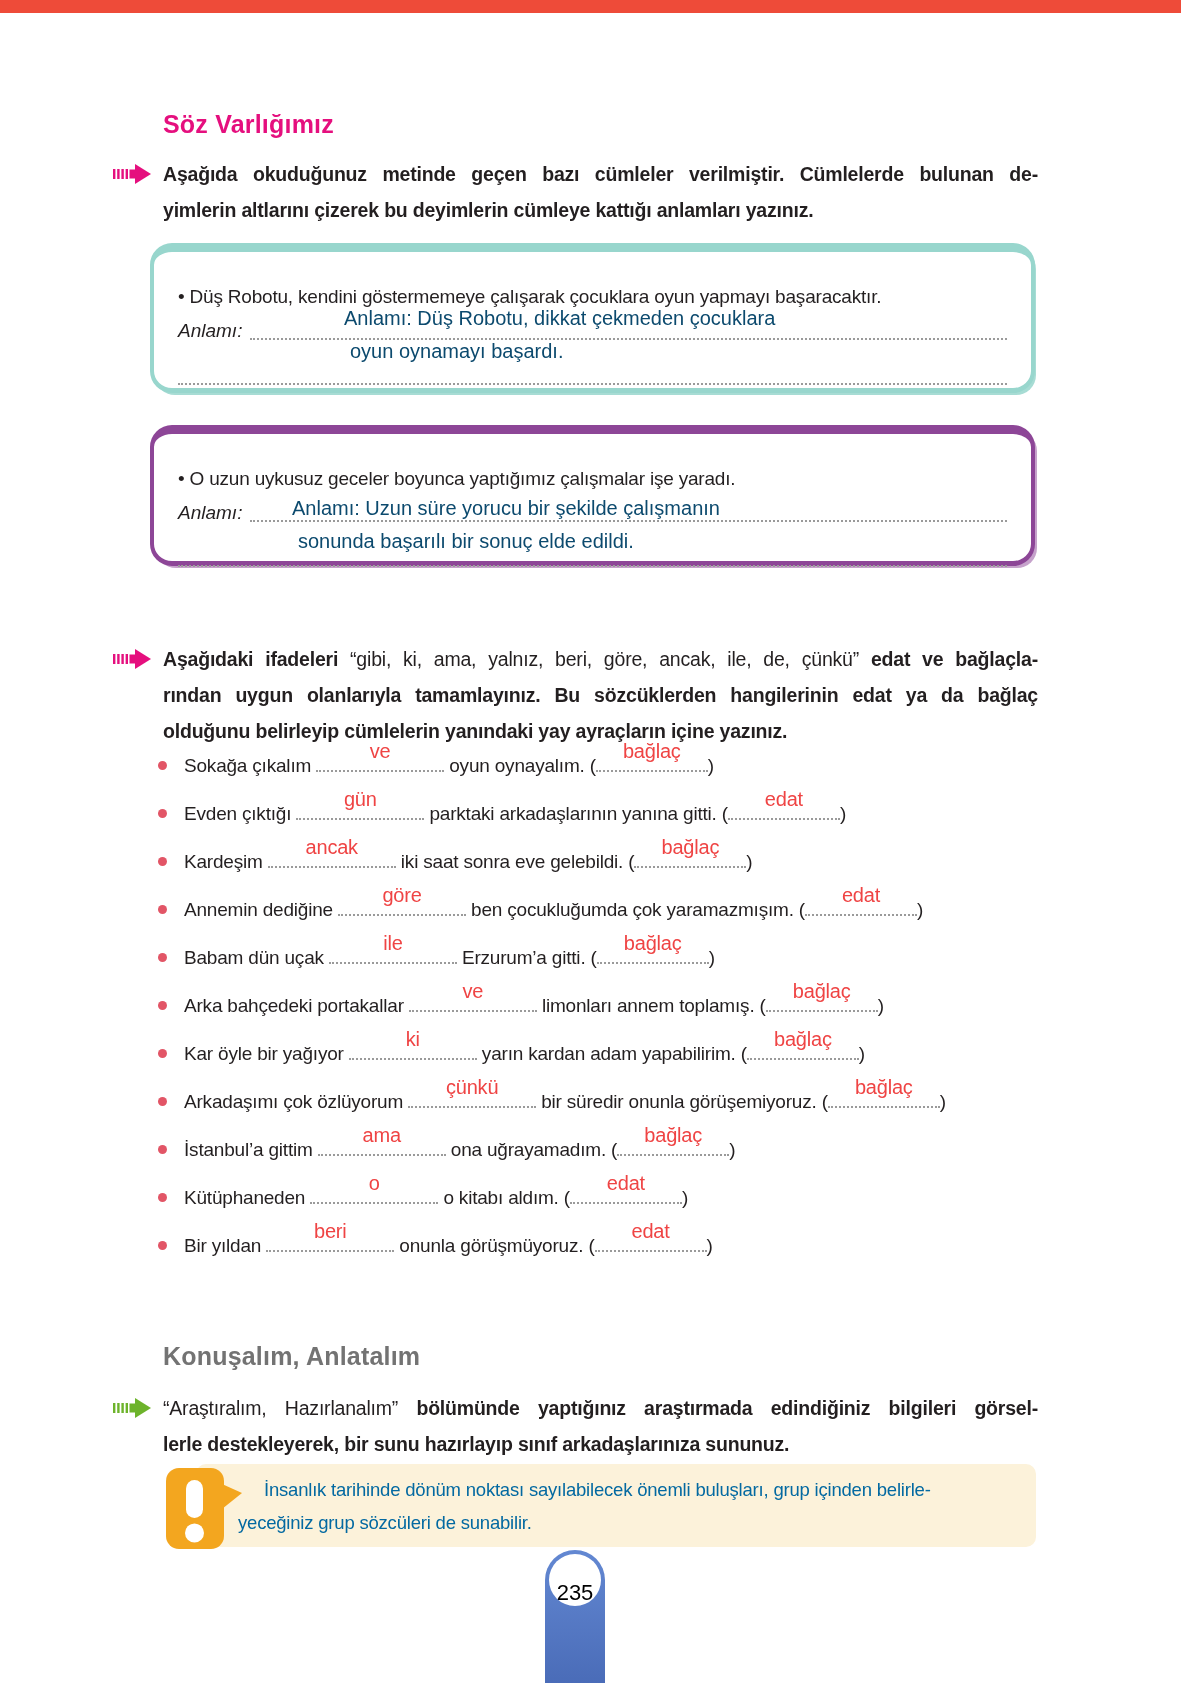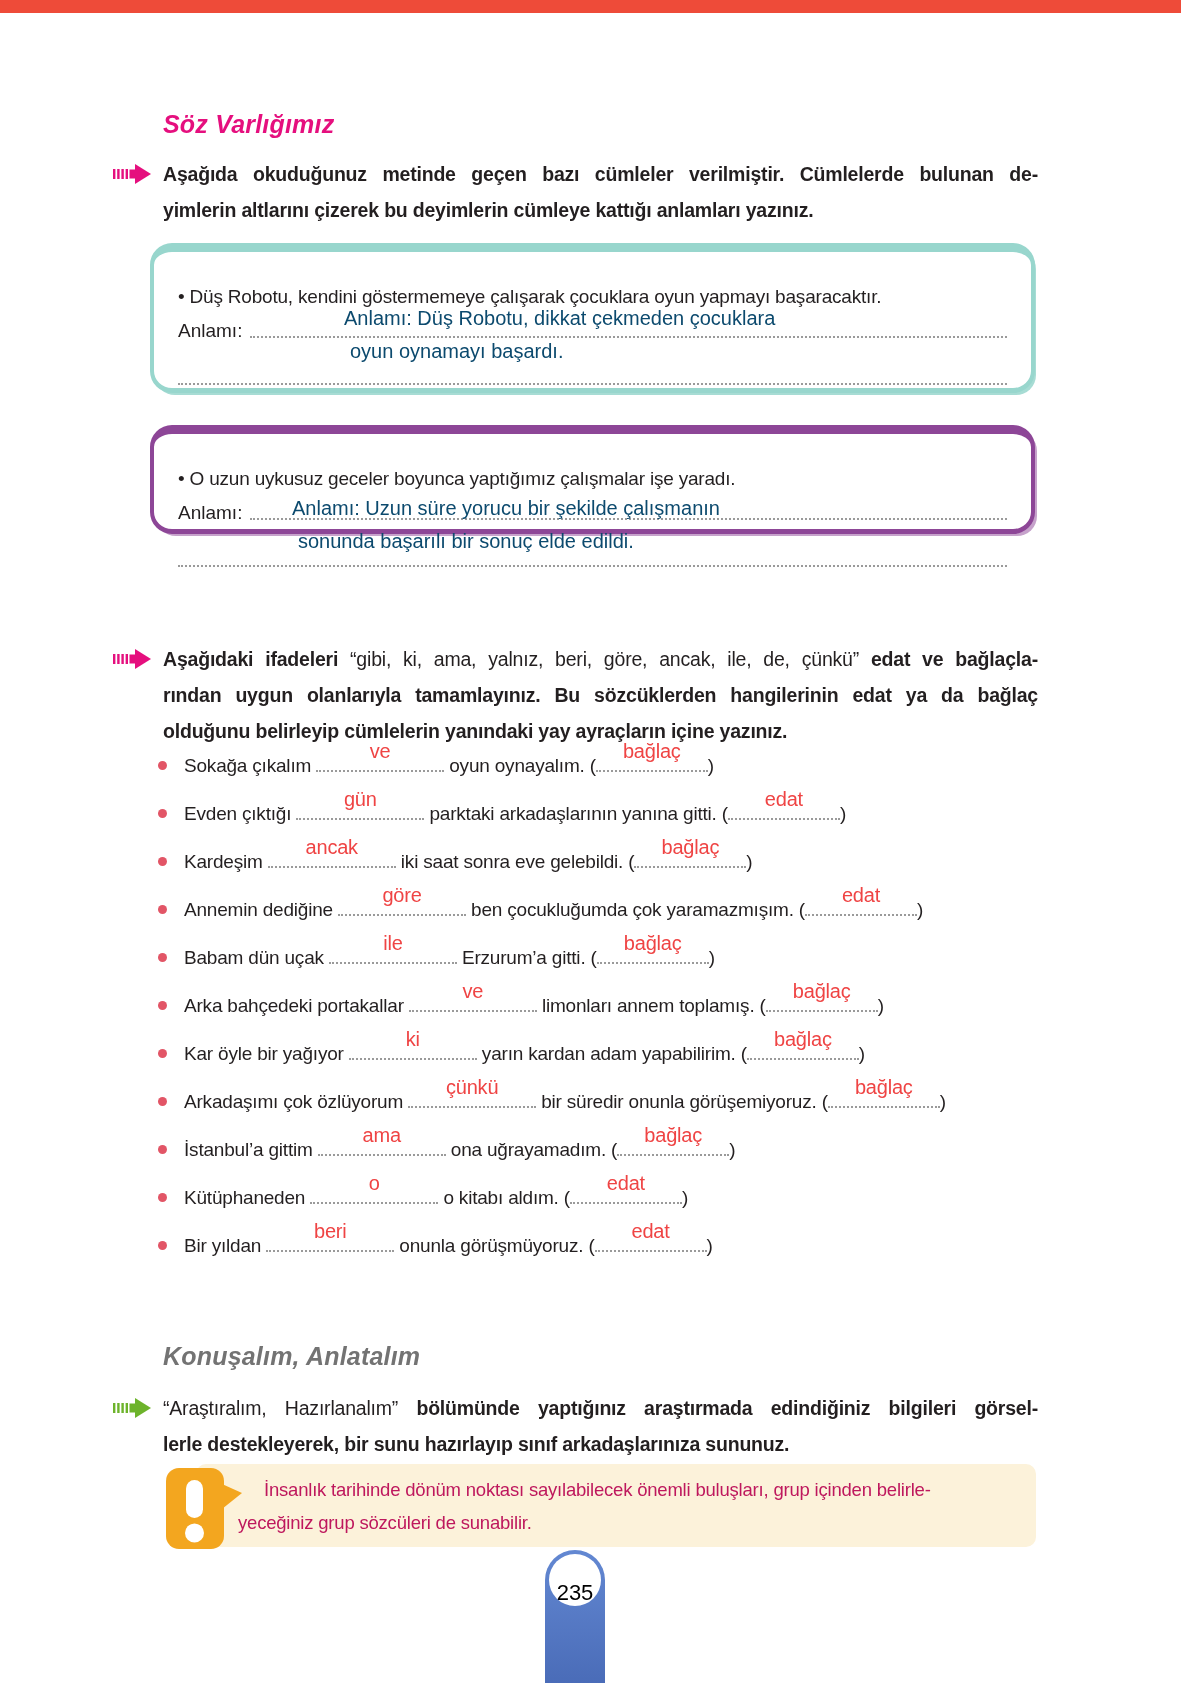--- a/index.html
+++ b/index.html
@@ -1,50 +1,50 @@
 <!DOCTYPE html>
 <html><head>
 <meta charset="utf-8">
 <style>
   html,body{margin:0;padding:0;background:#fff;}
   .page{position:relative;width:1181px;height:1683px;background:#fff;overflow:hidden;
         font-family:"Liberation Sans",sans-serif;color:#231f20;}
   .topbar{position:absolute;left:0;top:0;width:1181px;height:13px;background:#ee4b39;}
-  .h-title{position:absolute;margin:0;font-size:25px;font-weight:bold;font-style:italic;letter-spacing:.2px;}
+  .h-title{position:absolute;margin:0;font-size:25px;font-weight:bold;letter-spacing:.2px;}
   .h-pink{color:#e50f7e;left:163px;top:110px;}
   .h-green{color:#737373;left:163px;top:1342px;}
   .instr{position:absolute;left:113px;width:925px;}
   .instr .arrow{position:absolute;left:0;top:8px;}
   .ilines{margin-left:50px;font-size:19.5px;line-height:36px;font-weight:bold;letter-spacing:-.2px;}
   .iline{white-space:normal;}
   .iline.j{text-align:justify;text-align-last:justify;}
   .iline .nseg{font-weight:400;}
   .abox{position:absolute;left:150px;width:885px;border-style:solid;border-radius:22px;
         padding:16px 24px 0 24px;box-sizing:border-box;background:#fff;}
   .abox.teal{border-color:#98d6cd;border-width:9px 4px 5px 4px;box-shadow:3px 4px 0 -2px rgba(152,214,205,.85);}
   .abox.purple{border-color:#8d4697;border-width:9px 4px 5px 4px;box-shadow:4px 4px 0 -2px rgba(141,70,151,.5);}
   .sentence{font-size:19px;margin-top:18px;letter-spacing:-.2px;}
   .sentence::before{content:"• ";}
-  .anlami-row{display:flex;align-items:flex-start;margin-top:12px;}
+  .anlami-row{display:flex;align-items:center;margin-top:12px;font-style:italic;}
   .lbl{font-size:19px;margin-right:8px;}
   .dotline{flex:1;border-bottom:2px dotted #9a9a9a;height:1em;}
   .dotline.full{display:block;margin-top:41px;height:0;}
   .red-ans{position:absolute;color:#0c4a6e;font-size:20px;line-height:33px;letter-spacing:0;}
   .red-ans div:nth-child(2){margin-left:6px;}
   .list{position:absolute;left:158px;top:752px;width:895px;}
   .li{position:relative;height:27px;margin-bottom:21px;white-space:nowrap;font-size:19px;letter-spacing:-.2px;}
   .dot{display:inline-block;width:9px;height:9px;border-radius:50%;background:#e25566;margin-right:17px;vertical-align:2px;}
   .blank{display:inline-block;position:relative;border-bottom:2px dotted #9a9a9a;height:18px;vertical-align:baseline;}
   .blank.w{width:128px;}
   .blank.p{width:112px;}
   .ans{position:absolute;left:50%;transform:translateX(-50%);bottom:7px;font-style:normal;
        color:#ef4444;font-size:20px;white-space:nowrap;}
   .note{position:absolute;left:196px;top:1464px;width:840px;height:83px;background:#fcf2da;border-radius:10px;}
   .excl{position:absolute;left:-30px;top:1px;}
-  .note-text{padding:9px 20px 0 42px;font-size:18.5px;line-height:33px;color:#be185d;letter-spacing:-.2px;}
+  .note-text{padding:9px 20px 0 42px;font-size:18.5px;line-height:33px;color:#0369a1;letter-spacing:-.2px;}
   .note-text div:first-child{text-indent:26px;}
   .pill{position:absolute;left:545px;top:1550px;width:60px;height:133px;
         background:linear-gradient(#6388d2,#4a6cb8);border-radius:30px 30px 0 0;}
   .pill-circle{position:absolute;left:4px;top:4px;width:52px;height:52px;border-radius:50%;background:#fff;
         display:flex;align-items:flex-end;justify-content:center;font-size:22px;color:#000000;}
 </style>
 </head>
 <body>
 
 <div class="page">
@@ -75,21 +75,21 @@
       <span class="lbl">Anlamı:</span>
       <span class="dotline"></span>
     </div>
     <div class="dotline full"></div>
     <div class="red-ans" style="left:190px;top:50px">
         <div>Anlamı: Düş Robotu, dikkat çekmeden çocuklara</div>
         <div>oyun oynamayı başardı.</div>
       </div>
   </div>
 
-  <div class="abox purple" style="top:425px;height:109px">
+  <div class="abox purple" style="top:425px;height:141px">
     <div class="sentence">O uzun uykusuz geceler boyunca yaptığımız çalışmalar işe yaradı.</div>
     <div class="anlami-row">
       <span class="lbl">Anlamı:</span>
       <span class="dotline"></span>
     </div>
     <div class="dotline full"></div>
     <div class="red-ans" style="left:138px;top:58px">
         <div>Anlamı: Uzun süre yorucu bir şekilde çalışmanın</div>
         <div>sonunda başarılı bir sonuç elde edildi.</div>
       </div>

